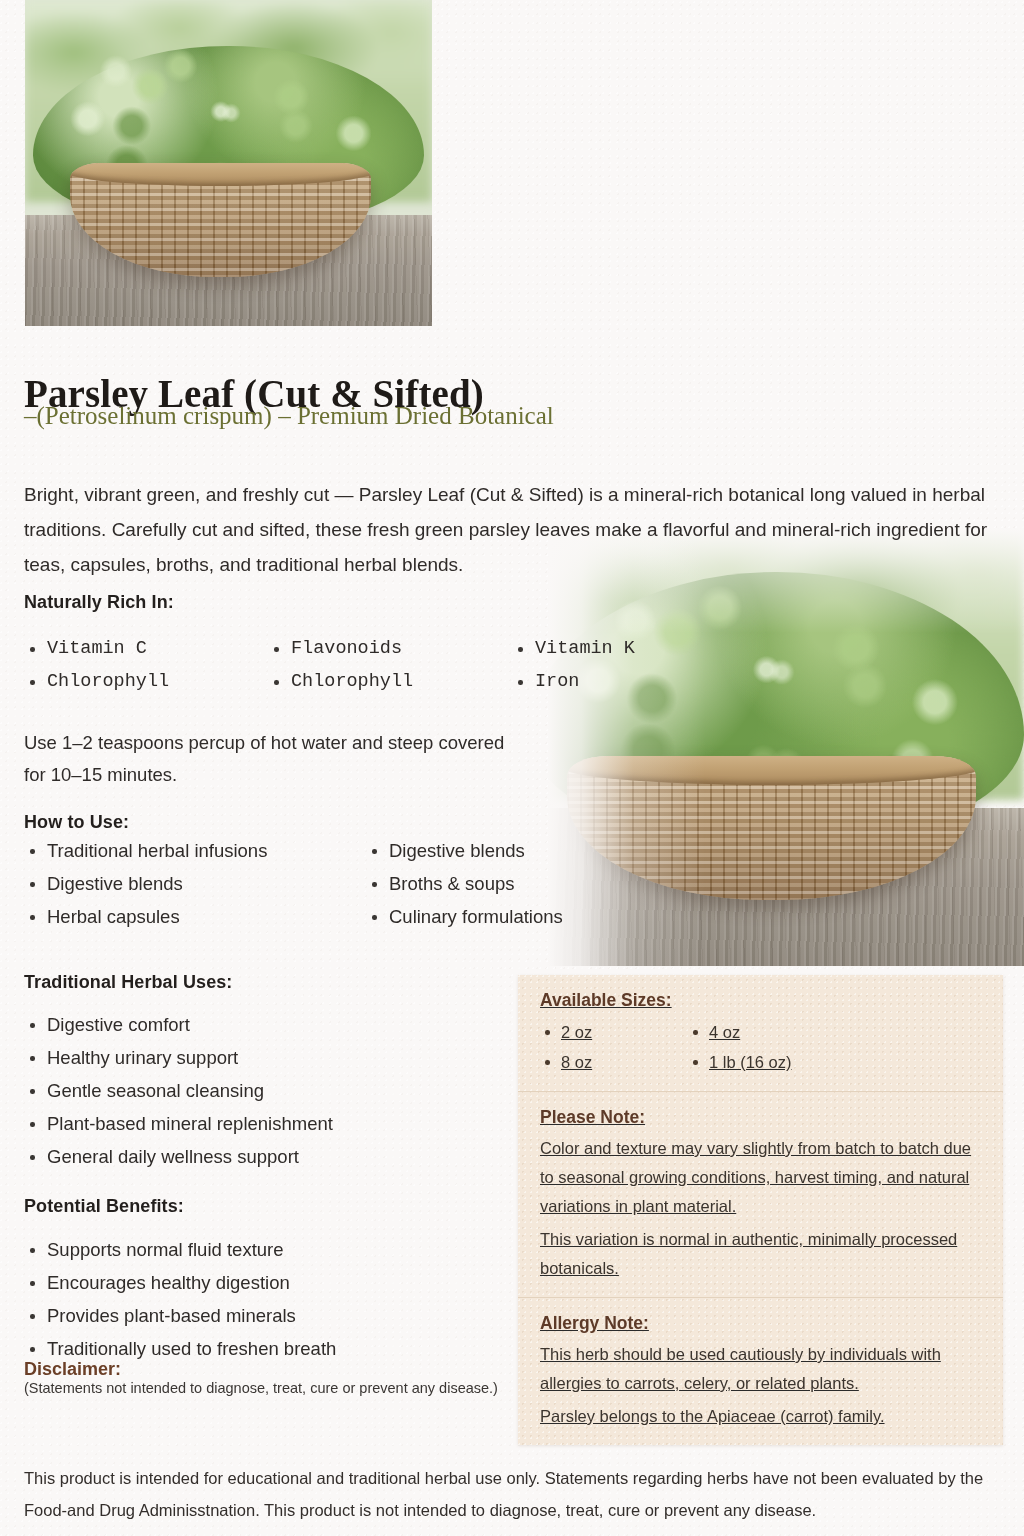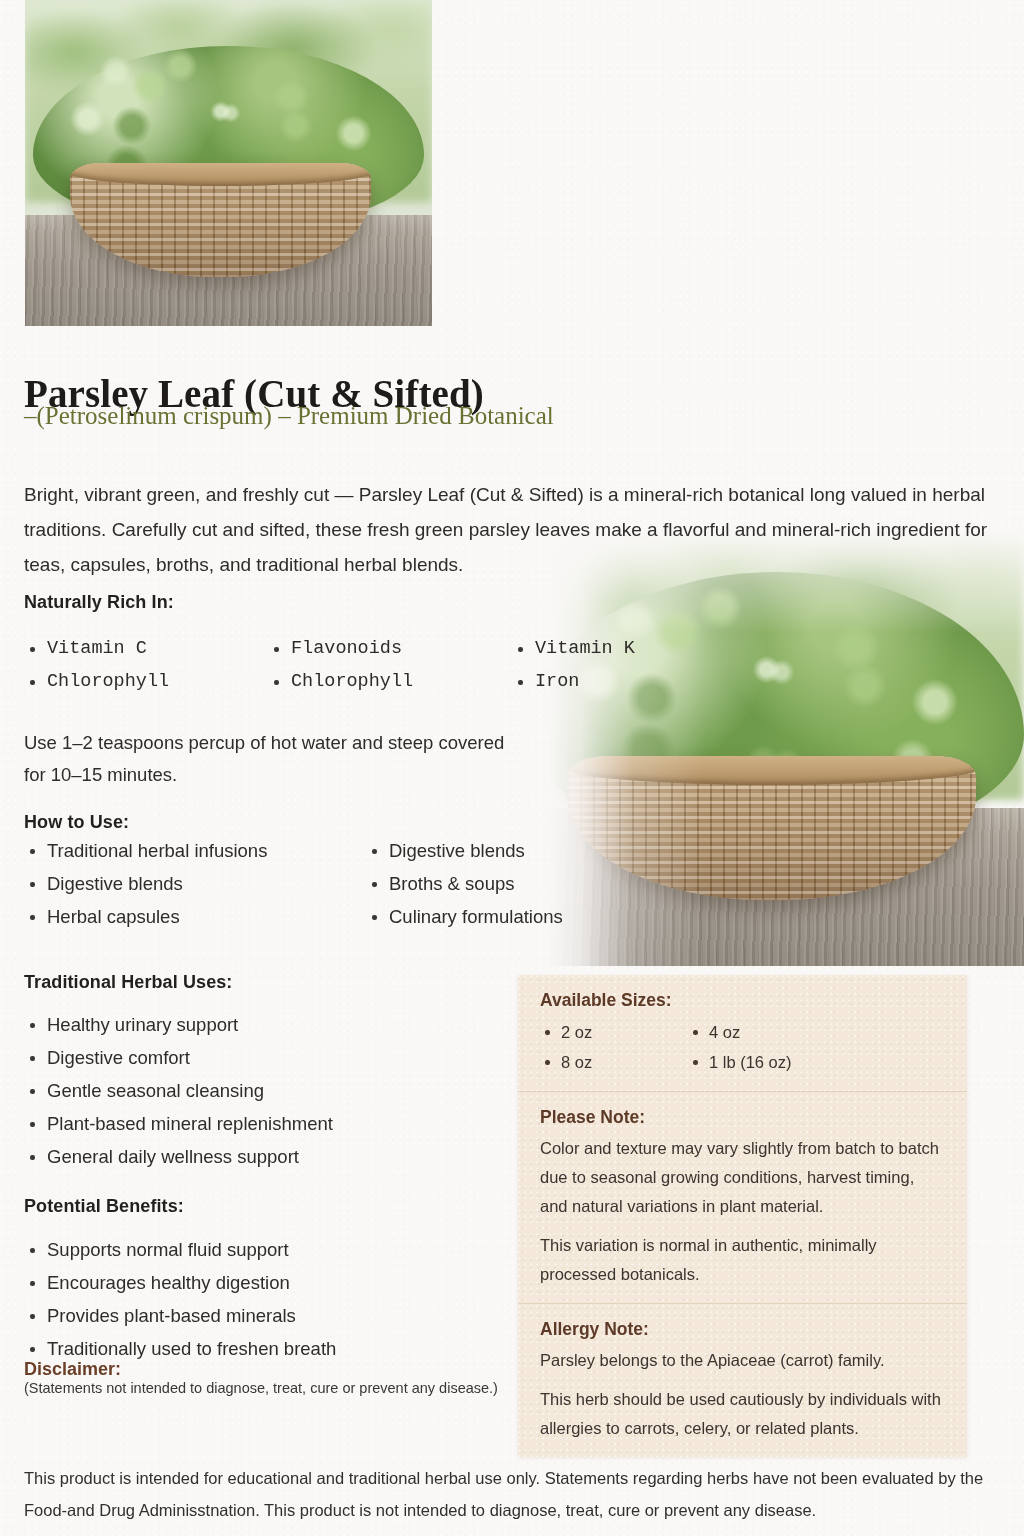--- a/index.html
+++ b/index.html
@@ -256,44 +256,45 @@
     font-size: 14.5px;
     line-height: 20px;
     color: #3a3633;
   }
 
   
   .side-panel {
     position: absolute;
     left: 518px;
     top: 975px;
-    width: 449px;
+    width: 485px;
     z-index: 6;
     background: #f4e8da;
     background-image:
       radial-gradient(circle at 18% 22%, rgba(255,255,255,.55) 0 1px, transparent 1px),
       radial-gradient(circle at 62% 58%, rgba(222,203,180,.45) 0 1px, transparent 1px);
     background-size: 6px 6px, 8px 8px;
     box-shadow: 0 1px 3px rgba(120,95,70,.14);
+    text-decoration: underline;
   }
   .panel-block { padding: 15px 22px 14px 22px; }
   .panel-block + .panel-block { border-top: 1px solid #e3d2bd; }
   .panel-head {
     font-size: 17.5px;
     font-weight: bold;
     color: #5d3a28;
     margin-bottom: 6px;
   }
   .panel-p {
     font-size: 16.5px;
     line-height: 29px;
     color: #3b342e;
     margin: 0;
   }
-  .panel-p + .panel-p { margin-top: 10px; }
+  .panel-p + .panel-p { margin-top: 4px; }
 
   ul.pb { list-style: none; margin: 0; padding: 0; }
   ul.pb li {
     position: relative;
     padding-left: 21px;
     font-size: 16.5px;
     line-height: 30px;
     color: #3b342e;
     white-space: nowrap;
   }
@@ -401,30 +402,30 @@
       <ul class="b">
         <li>Digestive blends</li>
         <li>Broths &amp; soups</li>
         <li>Culinary formulations</li>
       </ul>
     </div>
   </div>
 
   <div class="sec-head" id="trad-head">Traditional Herbal Uses:</div>
   <ul class="b" id="trad-list">
+    <li>Digestive comfort</li>
     <li>Healthy urinary support</li>
-    <li>Digestive comfort</li>
     <li>Gentle seasonal cleansing</li>
     <li>Plant-based mineral replenishment</li>
     <li>General daily wellness support</li>
   </ul>
 
   <div class="sec-head" id="ben-head">Potential Benefits:</div>
   <ul class="b" id="ben-list">
-    <li>Supports normal fluid support</li>
+    <li>Supports normal fluid texture</li>
     <li>Encourages healthy digestion</li>
     <li>Provides plant-based minerals</li>
     <li>Traditionally used to freshen breath</li>
   </ul>
 
   <div id="statement">(Statements not intended to diagnose, treat, cure or prevent any disease.)</div>
 
   <div class="side-panel">
 
     <div class="panel-block">
@@ -446,22 +447,22 @@
     </div>
 
     <div class="panel-block">
       <div class="panel-head">Please Note:</div>
       <p class="panel-p">Color and texture may vary slightly from batch to batch due to seasonal growing conditions, harvest timing, and natural variations in plant material.</p>
       <p class="panel-p">This variation is normal in authentic, minimally processed botanicals.</p>
     </div>
 
     <div class="panel-block">
       <div class="panel-head">Allergy Note:</div>
+      <p class="panel-p">This herb should be used cautiously by individuals with allergies to carrots, celery, or related plants.</p>
       <p class="panel-p">Parsley belongs to the Apiaceae (carrot) family.</p>
-      <p class="panel-p">This herb should be used cautiously by individuals with allergies to carrots, celery, or related plants.</p>
     </div>
 
   </div>
 
   <div id="disc-head">Disclaimer:</div>
   <div id="disc-body">This product is intended for educational and traditional herbal use only. Statements regarding herbs have not been evaluated by the Food-and Drug Adminisstnation. This product is not intended to diagnose, treat, cure or prevent any disease.</div>
 
 </div>
 
 </body></html>

